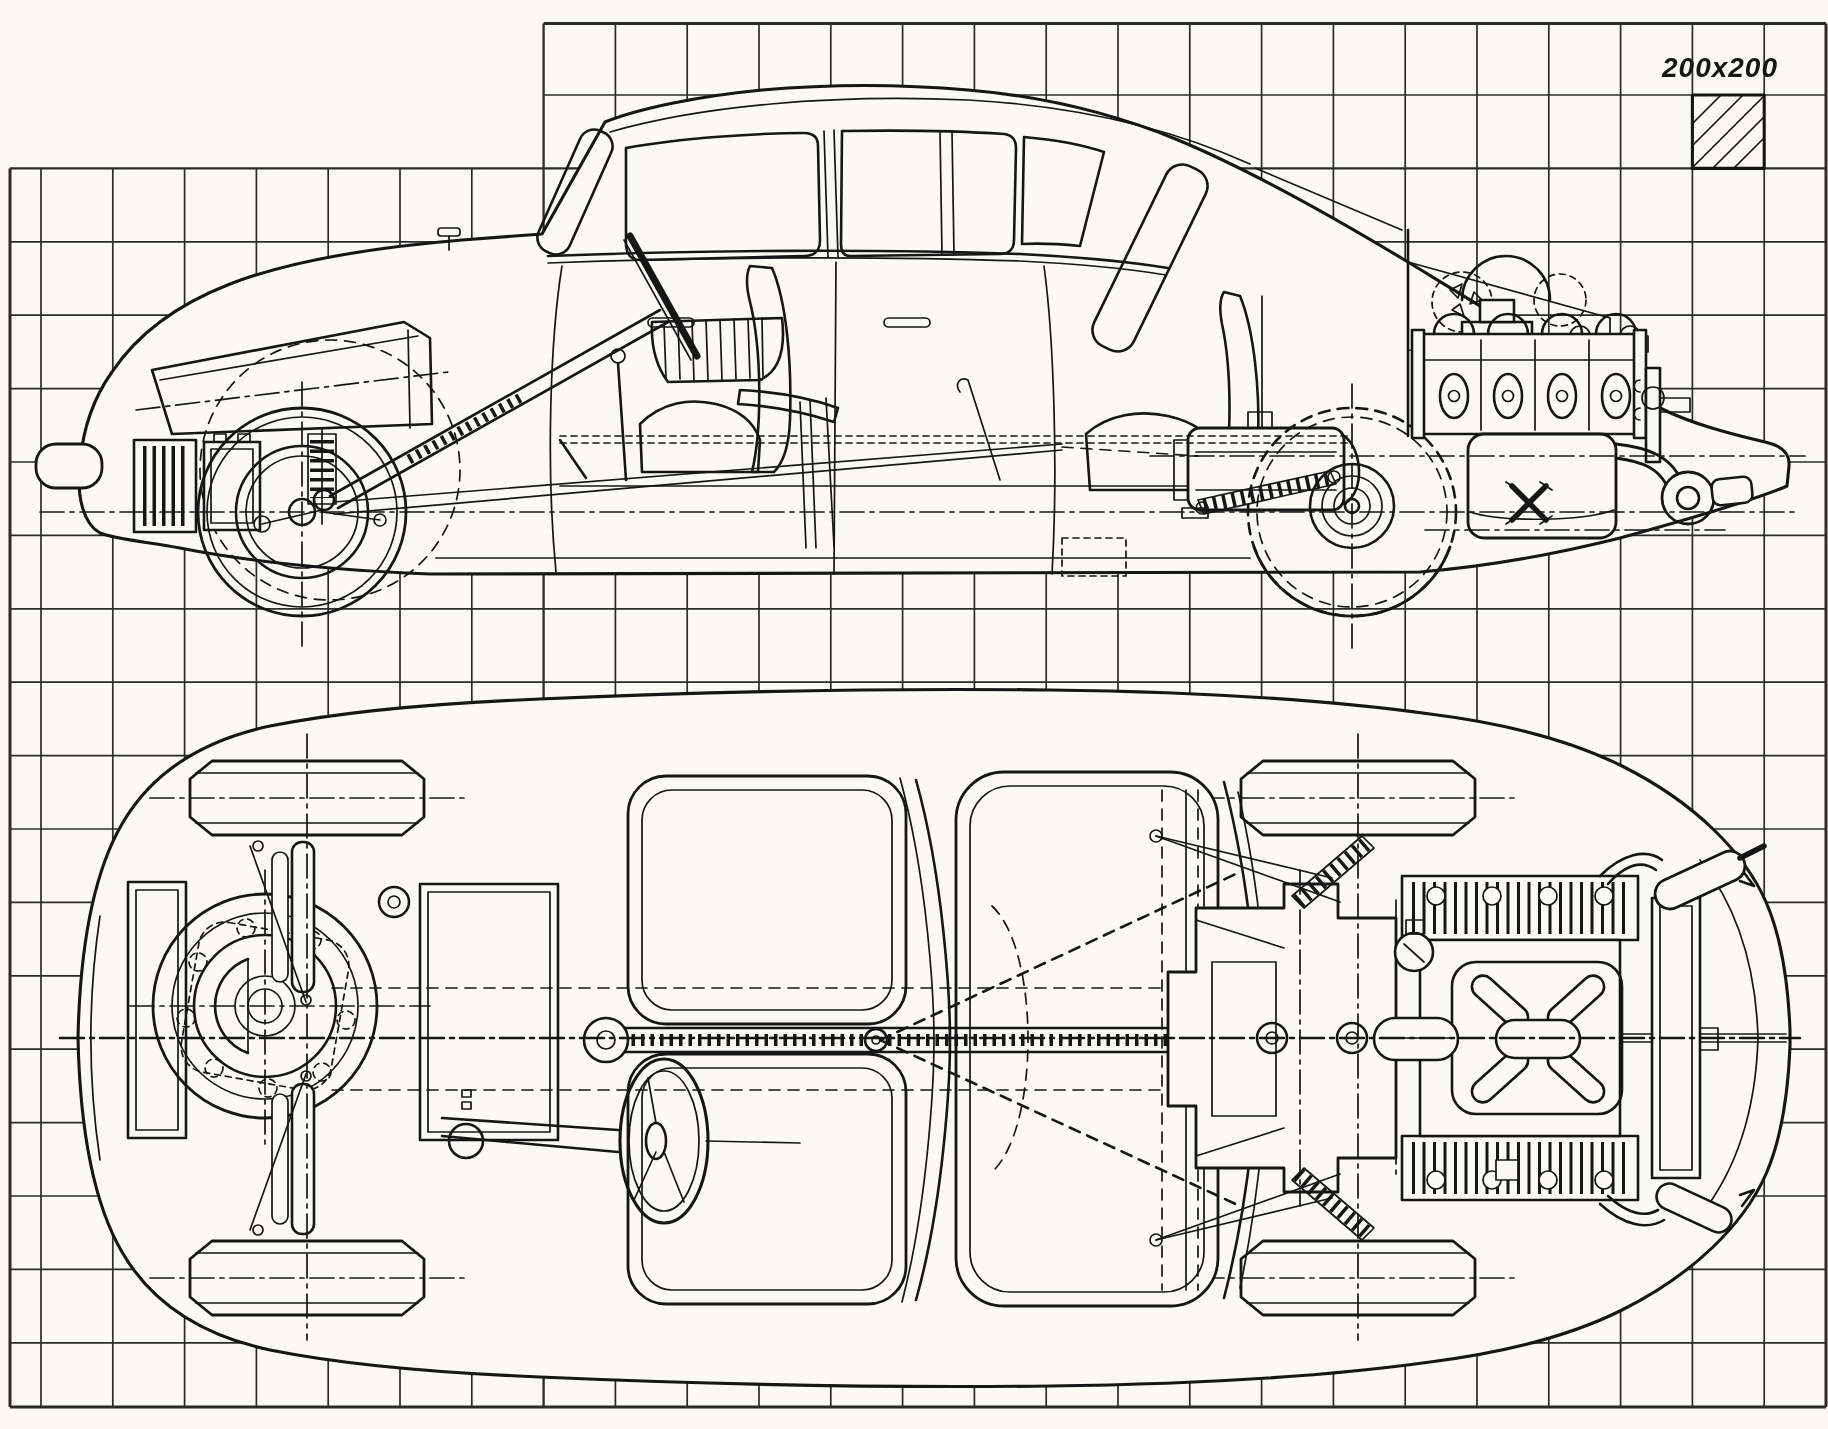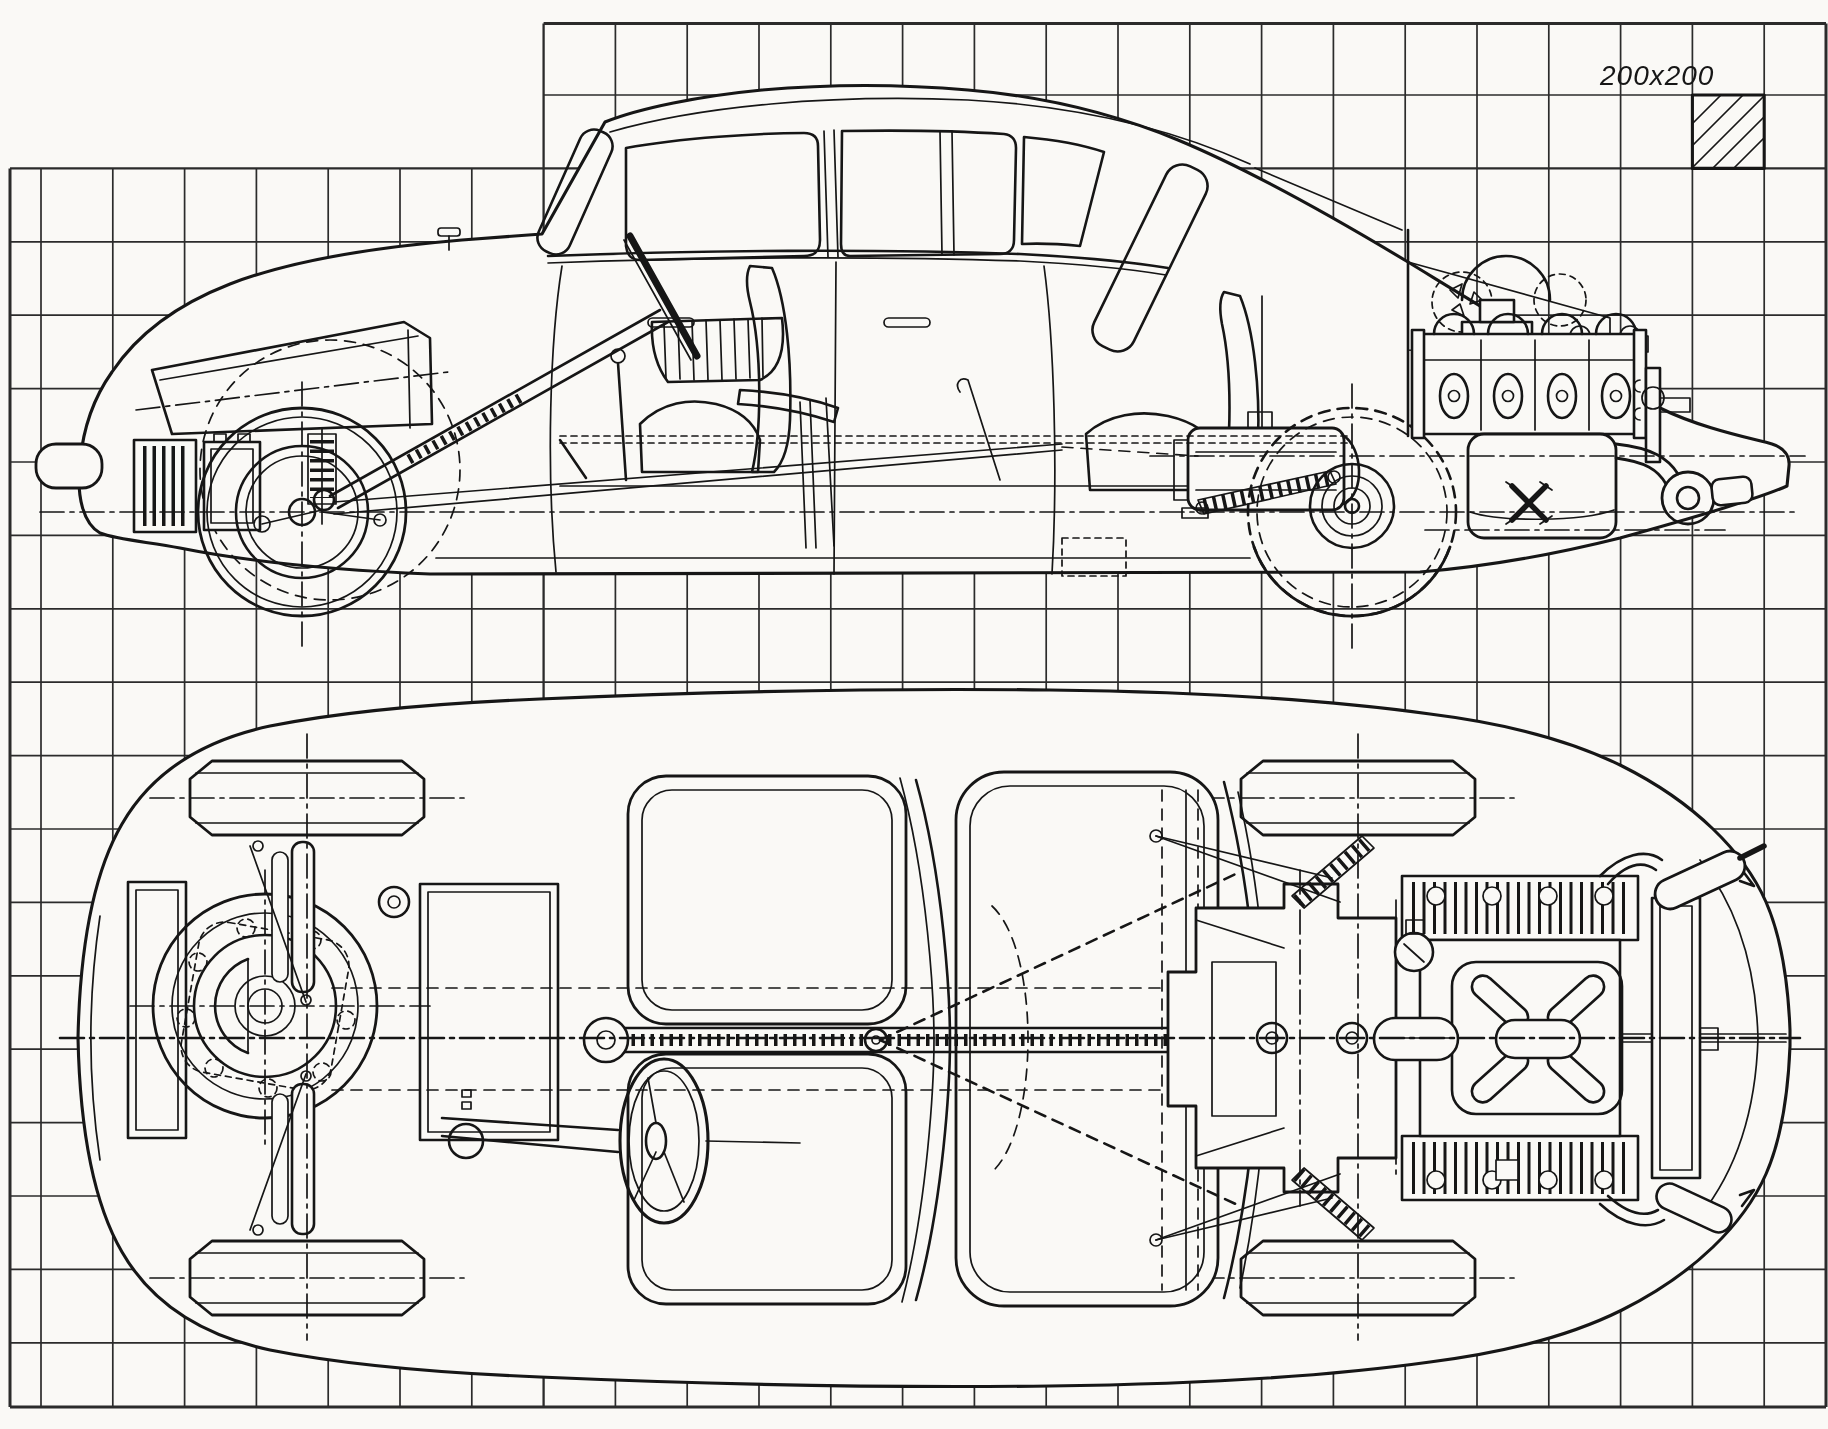--- a/index.html
+++ b/index.html
@@ -12,22 +12,22 @@
   svg .w3 { stroke-width:3.1; } svg .w5 { stroke-width:5.5; } svg .w7 { stroke-width:7; }
   svg .fill { fill:var(--paper); }
   svg .grid { stroke:var(--grid); fill:none; stroke-width:1.7; }
   svg .gridb{ stroke:var(--grid); fill:none; stroke-width:3; }
   svg .grids{ stroke:var(--grid); fill:none; stroke-width:2.3; }
   svg .dd  { stroke-dasharray:24 6 4 6; }      
   svg .dsh { stroke-dasharray:11 8; }          
   svg .dsh2{ stroke-dasharray:6 5; }
   svg .rib { stroke-dasharray:3.5 6; }         
   svg .fin { stroke-dasharray:3 7.5; }         
-  .scale-label { position:absolute; left:1600px; top:60px; width:178px; text-align:left;
-                 font-style:italic; font-weight:400; font-size:28px; letter-spacing:1px;
+  .scale-label { position:absolute; left:1600px; top:52px; width:178px; text-align:right;
+                 font-style:italic; font-weight:700; font-size:28px; letter-spacing:1px;
                  color:var(--ink); }
 </style>
 </head>
 <body>
 
 <div class="page">
 <svg width="1828" height="1429" viewBox="0 0 1828 1429">
 
   <g>
     <line class="gridb" x1="543.6" y1="23.5" x2="1826" y2="23.5"></line>

